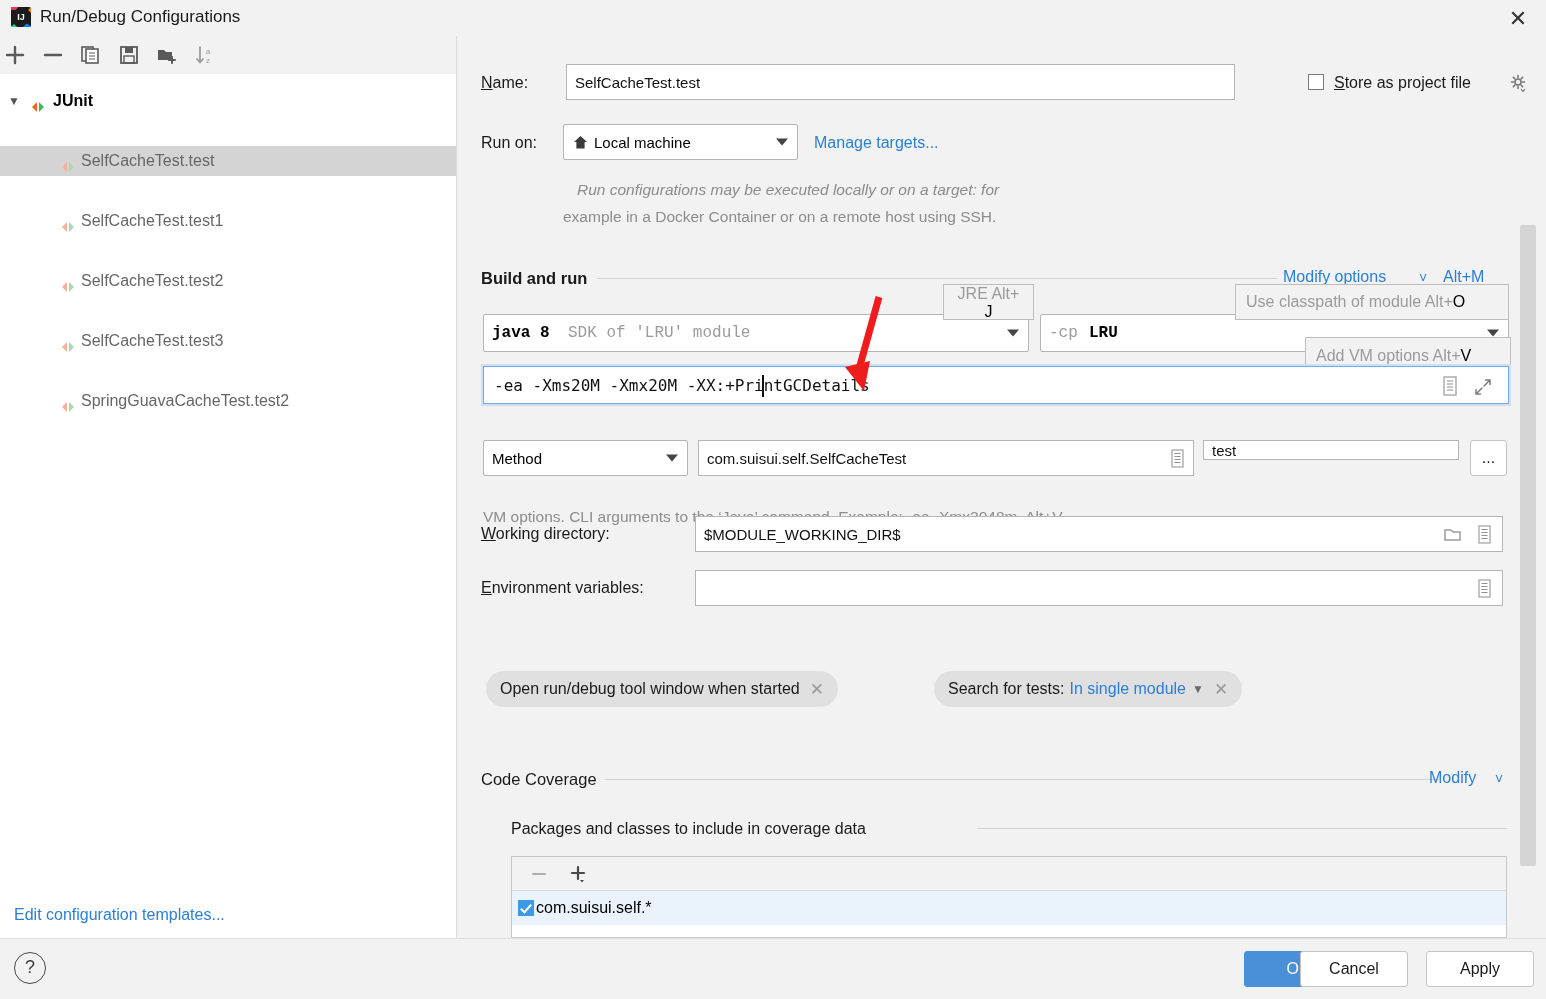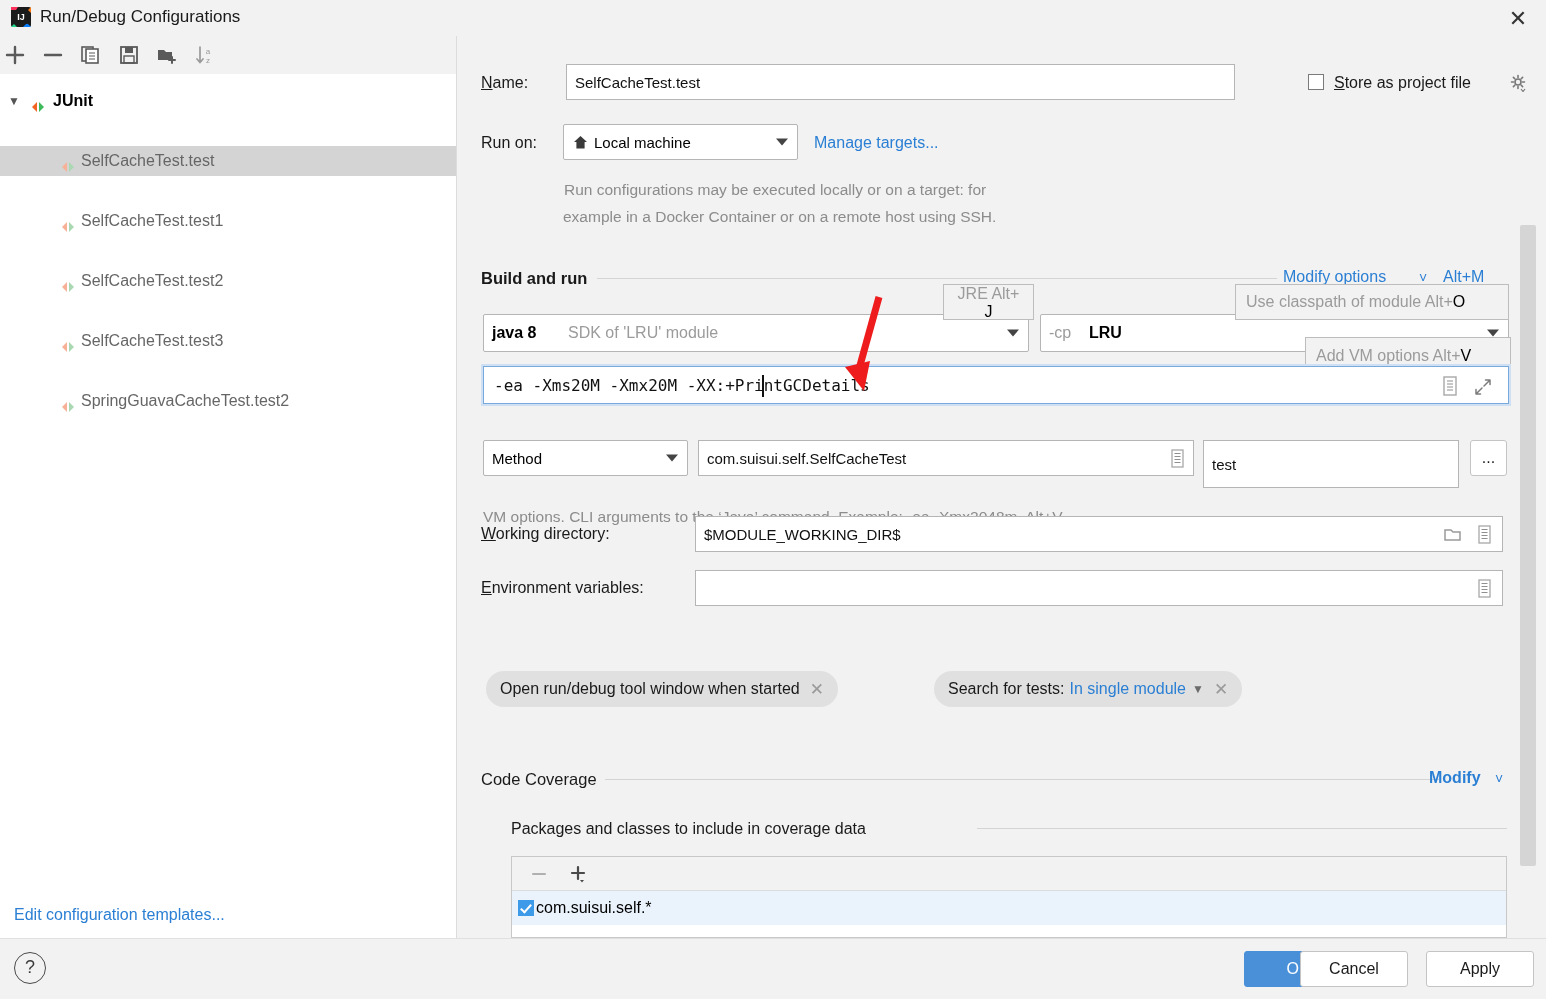--- a/index.html
+++ b/index.html
@@ -150,21 +150,21 @@
   }
   .section-rule {
     position: absolute; height: 1px; background: #d4d4d4;
   }
   .sub-title {
     position: absolute; font-size: 16px; color: #1a1a1a; white-space: nowrap;
     background: #f2f2f2; padding-right: 8px;
   }
 
   
-  .mono { font-family: Liberation Sans, sans-serif; }
+  .mono { font-family: Liberation Mono, monospace; }
   .mono-dim { color: #9b9b9b; }
 
   
   .vm-field {
     position: absolute; background: #ffffff;
     border: 1px solid #7aa9dd;
     box-shadow: 0 0 0 2px #cfe0f4;
     box-sizing: border-box;
   }
   .vm-text {
@@ -405,21 +405,21 @@
       <span class="fic" style="left:8px; top:9px;">
         <svg width="17" height="17" viewBox="0 0 17 17">
           <path d="M8.5 2 L15 8 H12.6 V14.5 H4.4 V8 H2 Z" fill="#3a3a3a"></path>
         </svg>
       </span>
       <span class="cval" style="left:30px;">Local machine</span>
       <span class="arrow"></span>
     </div>
     <div class="lbl link" style="left:357px; top:98px;">Manage targets...</div>
 
-    <div class="hint" style="left:107px; top:145px;">Run configurations may be executed locally or on a target: for</div>
+    <div class="hint" style="left:120px; top:145px;font-style:italic;">Run configurations may be executed locally or on a target: for</div>
     <div class="hint" style="left:106px; top:172px;">example in a Docker Container or on a remote host using SSH.</div>
 
     <div class="section-title" style="left:24px; top:233px;">Build and run</div>
     <div class="section-rule" style="left:140px; top:242px; width:680px;"></div>
 
     <div class="lbl link" style="left:826px; top:232px;">Modify options</div>
     <div class="lbl link" style="left:962px; top:234px; font-size:14px;">˅</div>
     <div class="lbl" style="left:986px; top:232px; color:#2a7fd4;">Alt+M</div>
 
     <div class="combo" style="left:26px; top:278px; width:546px; height:38px;">
@@ -472,21 +472,21 @@
     <div class="txtfield" style="left:241px; top:404px; width:496px; height:36px;">
       <span class="val">com.suisui.self.SelfCacheTest</span>
       <span class="fic" style="right:8px; top:8px;">
         <svg width="15" height="19" viewBox="0 0 15 19">
           <rect x="2" y="1" width="11" height="17" fill="#ffffff" stroke="#a8a8a8" stroke-width="1.3"></rect>
           <path d="M4.5 4.5 H10.5 M4.5 7.5 H10.5 M4.5 10.5 H10.5 M4.5 13.5 H10.5" stroke="#8f8f8f" stroke-width="1.1"></path>
         </svg>
       </span>
     </div>
 
-    <div class="txtfield" style="left:746px; top:404px; width:256px; height:48px;">
+    <div class="txtfield" style="left:746px; top:404px; width:256px; height:20px;">
       <span class="val">test</span>
     </div>
 
     <div class="btn" style="left:1013px; top:404px; width:37px; height:36px; position:absolute;">...</div>
 
     <div class="hint" style="left:26px; top:472px;">VM options. CLI arguments to the ‘Java’ command. Example: -ea -Xmx2048m. Alt+V</div>
 
     <div class="lbl" style="left:24px; top:489px;">
       <u>W</u>orking directory:
     </div>
@@ -525,21 +525,21 @@
     </div>
     <div class="chip" style="left:477px; top:635px;">
       <span>Search for tests:</span>
       <span class="cv">In single module</span>
       <span class="cdown">▼</span>
       <span class="x">✕</span>
     </div>
 
     <div class="section-title" style="left:24px; top:734px; font-weight:normal;">Code Coverage</div>
     <div class="section-rule" style="left:148px; top:743px; width:834px;"></div>
-    <div class="lbl link" style="left:972px; top:733px;font-weight:bold;">Modify</div>
+    <div class="lbl link" style="left:972px; top:733px;">Modify</div>
     <div class="lbl link" style="left:1038px; top:735px; font-size:14px;">˅</div>
 
     <div class="sub-title" style="left:54px; top:784px;">Packages and classes to include in coverage data</div>
     <div class="section-rule" style="left:520px; top:792px; width:530px;"></div>
 
     <div class="cov-box" style="left:54px; top:820px; width:996px; height:82px;">
       <div class="cov-toolbar">
         <span class="fic" style="left:18px; top:9px;">
           <svg width="18" height="16" viewBox="0 0 18 16">
             <path d="M3 8 H15" stroke="#b0b0b0" stroke-width="2" stroke-linecap="round"></path>

